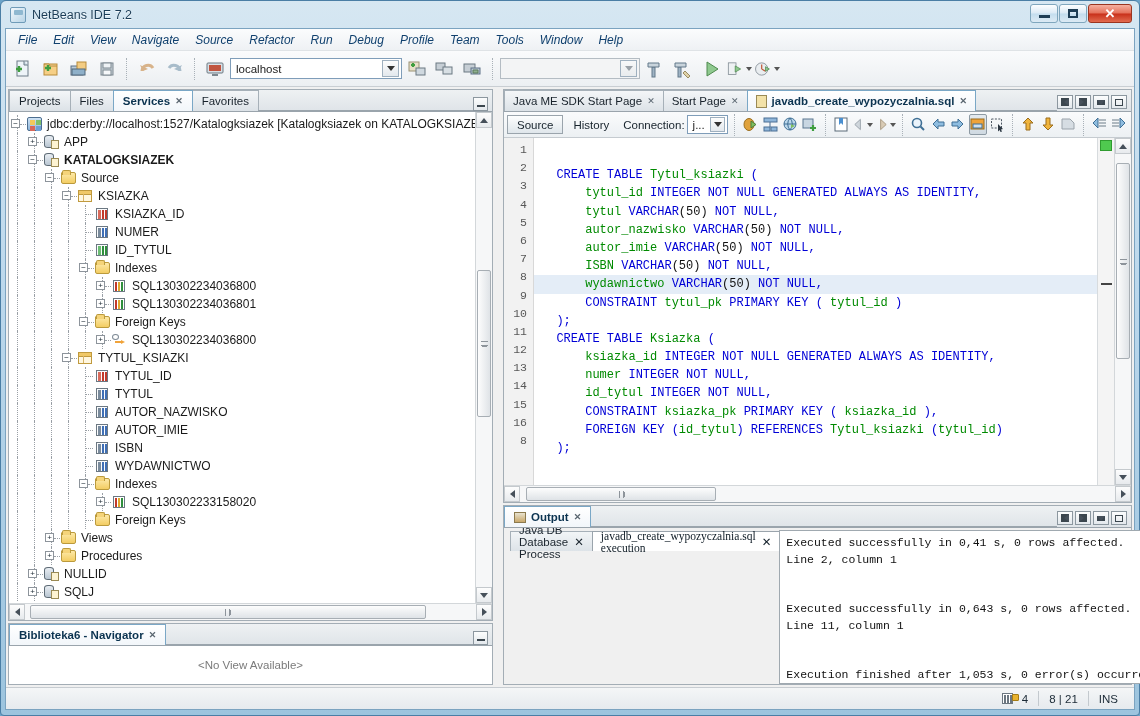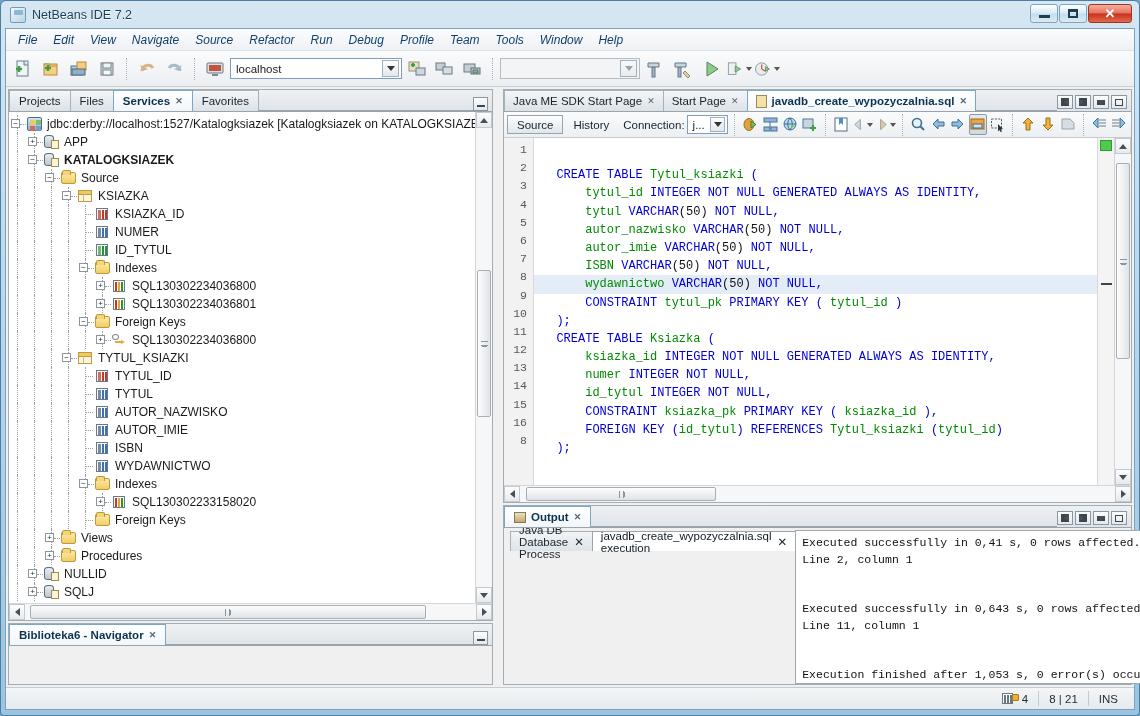--- a/index.html
+++ b/index.html
@@ -195,21 +195,21 @@
   #errstrip{width:17px;flex:none;background:#f4f4f4;border-left:1px solid #d7dbde;position:relative;}
   #errstrip .okmark{position:absolute;left:2px;top:2px;width:12px;height:11px;background:#4fc94f;border:1px solid #2f9b2f;}
   #errstrip .mk{position:absolute;left:3px;width:11px;height:2px;background:#444;}
 
   
   #outpanel{height:180px;flex:none;}
   #outinner{flex:1;display:flex;flex-direction:row;min-height:0;background:#f0f0f0;padding:2px 2px 0 6px;}
   #outtabs{height:21px;display:flex;align-items:flex-end;}
   #outtabs .otab{height:20px;display:flex;align-items:center;gap:6px;padding:0 8px;font-size:11.5px;
      border:1px solid #a6b0b8;border-bottom:none;background:linear-gradient(180deg,#f2f5f7,#dde3e8);color:#1a242d;margin-right:-1px;}
-  #outtabs .otab.active{background:#fff;border-color:#9aa4ac;color:#0d1a24;}
+  #outtabs .otab.active{background:#fff;border-color:#9aa4ac;color:#0d1a24;font-family:Liberation Serif, serif;}
   #outbody{flex:1;display:flex;background:#fff;border:1px solid #a0a9b0;min-height:0;}
   #outtext{flex:1;font-family:"Liberation Mono",monospace;font-size:11.5px;color:#111;padding:4px 0 0 6px;
      white-space:pre;overflow:hidden;line-height:16.5px;}
 
   
   #status{height:22px;flex:none;display:flex;align-items:center;justify-content:flex-end;gap:0;
      background:linear-gradient(180deg,#f4f6f7,#e6eaee);border-top:1px solid #c7ccd1;font-size:11.5px;color:#1b2a36;}
   #status .cell{padding:0 10px;border-left:1px solid #c3c9ce;height:15px;display:flex;align-items:center;}
   #status .ico{width:17px;height:14px;position:relative;margin-right:3px;}
   #status .ico .bars{position:absolute;left:0;top:1px;width:11px;height:11px;background:#fff;border:1px solid #6b7680;}
@@ -828,20 +828,21 @@
           <div class="tabstrip">
             <div class="tab active">
               <span>Biblioteka6 - Navigator</span>
               <span class="x">✕</span>
             </div>
             <div class="tabfill"></div>
             <div class="minbtn">
                 <i></i>
               </div>
           </div>
+          <div id="navbody">&lt;No View Available&gt;</div>
         </div>
       </div>
 
       <div id="rightcol">
 
         <div class="panel" style="flex:1;min-height:0;">
           <div class="tabstrip" id="edtabs">
             <div class="tab">
                 <span>Java ME SDK Start Page</span>
                 <span class="x">✕</span>

